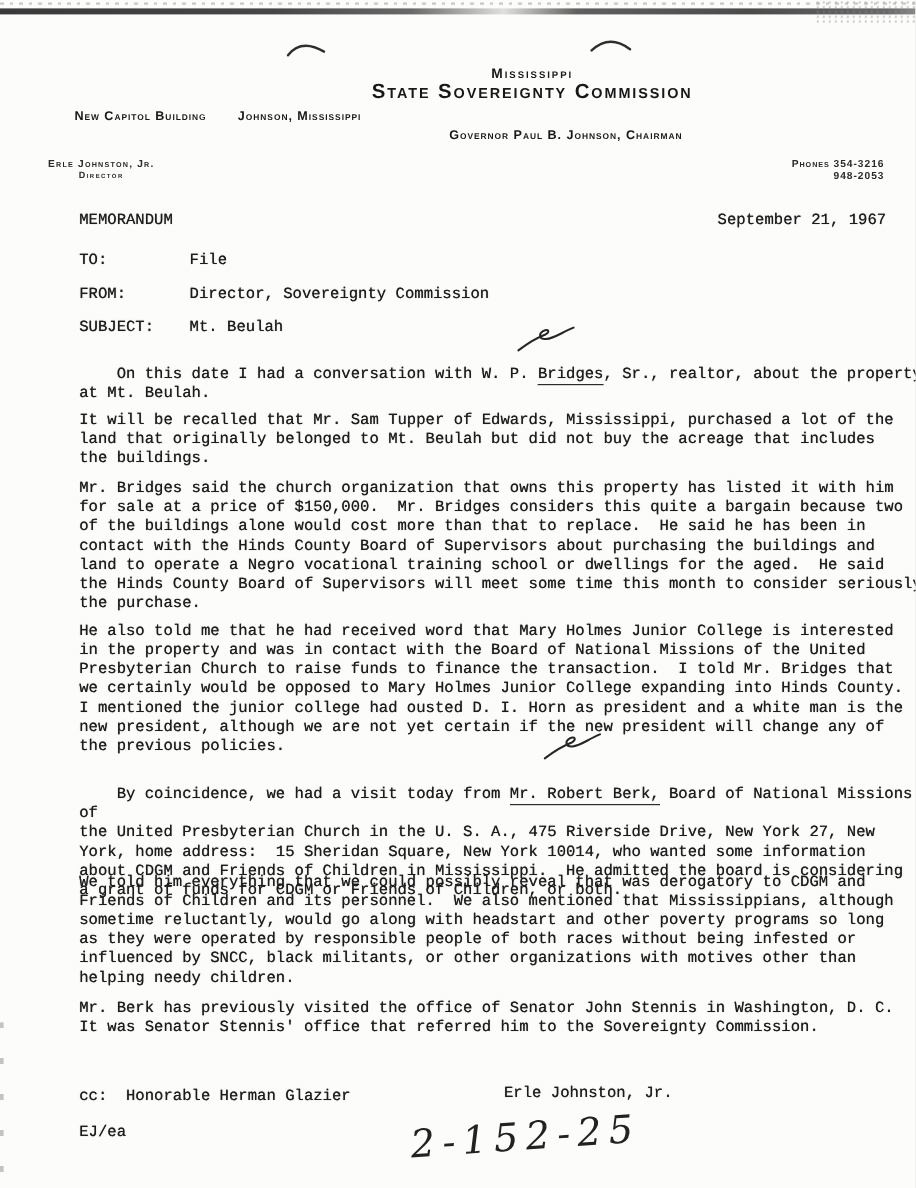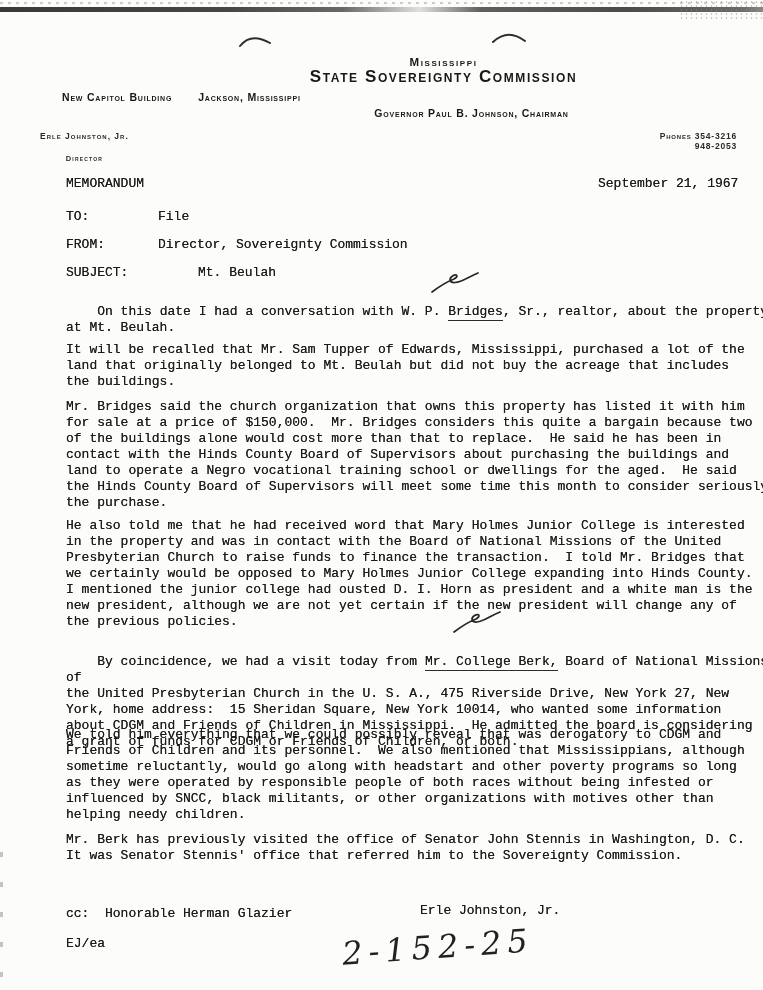--- a/index.html
+++ b/index.html
@@ -29,21 +29,21 @@
   .lh{font-family:"Liberation Sans",sans-serif;font-weight:bold;
       font-variant:small-caps;color:#181818;left:14px;width:100%;text-align:center;margin-left:48px;}
   .lh-state{top:56px;font-size:11.5px;letter-spacing:1.6px;}
   .lh-org{top:67px;font-size:17px;letter-spacing:1.6px;}
   .lh-address{top:91px;font-size:10.5px;letter-spacing:.8px;
       display:flex;justify-content:flex-start;gap:26px;}
   .lh-chairman{top:107px;font-size:10.5px;letter-spacing:.8px;padding-left:28px;}
   .director-block{left:40px;top:131px;text-align:center;
       font-family:"Liberation Sans",sans-serif;font-weight:bold;font-variant:small-caps;
       font-size:8.5px;letter-spacing:1px;line-height:10px;color:#2a2a2a;}
-  .director-block .title{font-size:7.5px;letter-spacing:1.2px;margin-top:13px;}
+  .director-block .title{font-size:7.5px;letter-spacing:1.2px;}
   .phones-block{right:26px;top:131px;text-align:right;
       font-family:"Liberation Sans",sans-serif;font-weight:bold;font-variant:small-caps;
       font-size:8.5px;letter-spacing:.8px;line-height:10px;color:#2a2a2a;}
   
   .tw{font-family:"Liberation Mono","DejaVu Sans Mono",monospace;
       font-size:13px;line-height:16px;color:#1c1c1c;
       text-shadow:0 0 .6px rgba(25,25,25,.85);
       white-space:pre-wrap;margin-left:28px;}
   .para{left:38px;width:716px;}
   .fieldrow{left:38px;display:flex;}
@@ -71,21 +71,21 @@
     <path d="M3 12 Q14 -2 33 9"></path>
   </svg>
   <svg class="abs arcmark" style="left:491px;top:31px;" viewBox="0 0 36 14">
     <path d="M2 11 Q17 -3 34 10"></path>
   </svg>
 
   <div class="abs lh lh-state">Mississippi</div>
   <div class="abs lh lh-org">State Sovereignty Commission</div>
   <div class="abs lh lh-address">
     <span>New Capitol Building</span>
-    <span>Jackson, Mississippi</span>
+    <span>Johnson, Mississippi</span>
   </div>
   <div class="abs lh lh-chairman">Governor Paul B. Johnson, Chairman</div>
 
   <div class="abs director-block">
     <div>Erle Johnston, Jr.</div>
     <div class="title">Director</div>
   </div>
 
   <div class="abs phones-block">
     <div>Phones 354-3216</div>
@@ -96,21 +96,21 @@
   <div class="abs tw" style="left:570px;top:176px;">September 21, 1967</div>
 
   <div class="abs tw fieldrow" style="top:209px;">
     <span class="lbl">TO:</span>
     <span>File</span>
   </div>
   <div class="abs tw fieldrow" style="top:237px;">
     <span class="lbl">FROM:</span>
     <span>Director, Sovereignty Commission</span>
   </div>
-  <div class="abs tw fieldrow" style="top:265px;gap:40px;">
+  <div class="abs tw fieldrow" style="top:265px;">
     <span class="lbl">SUBJECT:</span>
     <span>Mt. Beulah</span>
   </div>
 
   <svg class="abs scribble" style="left:430px;top:271px;" viewBox="0 0 50 24">
     <path d="M2 21 C10 15 16 11 24 8 C29 5.5 27 2.5 22.5 5 C18.5 7.5 19.5 12 25 11.5 C32 11 38 6 48 2"></path>
   </svg>
   <svg class="abs scribble" style="left:452px;top:610px;" viewBox="0 0 50 24">
     <path d="M2 22 C10 16 16 12 24 9 C29 6 27 3 22.5 5.5 C18.5 8 19.5 12.5 25 12 C32 11.5 38 6 48 2"></path>
   </svg>
@@ -134,21 +134,21 @@
 
   <div class="abs tw para" style="top:518px;">He also told me that he had received word that Mary Holmes Junior College is interested
 in the property and was in contact with the Board of National Missions of the United
 Presbyterian Church to raise funds to finance the transaction.  I told Mr. Bridges that
 we certainly would be opposed to Mary Holmes Junior College expanding into Hinds County.
 I mentioned the junior college had ousted D. I. Horn as president and a white man is the
 new president, although we are not yet certain if the new president will change any of
 the previous policies.</div>
 
   <div class="abs tw para" style="top:638px;">
-    <span>By coincidence, we had a visit today from </span><span class="hand-underline">Mr. College Berk,</span><span> Board of National Missions of
+    <span>By coincidence, we had a visit today from </span><span class="hand-underline">Mr. Robert Berk,</span><span> Board of National Missions of
 the United Presbyterian Church in the U. S. A., 475 Riverside Drive, New York 27, New
 York, home address:  15 Sheridan Square, New York 10014, who wanted some information
 about CDGM and Friends of Children in Mississippi.  He admitted the board is considering
 a grant of funds for CDGM or Friends of Children, or both.</span>
   </div>
 
   <div class="abs tw para" style="top:727px;">We told him everything that we could possibly reveal that was derogatory to CDGM and
 Friends of Children and its personnel.  We also mentioned that Mississippians, although
 sometime reluctantly, would go along with headstart and other poverty programs so long
 as they were operated by responsible people of both races without being infested or

